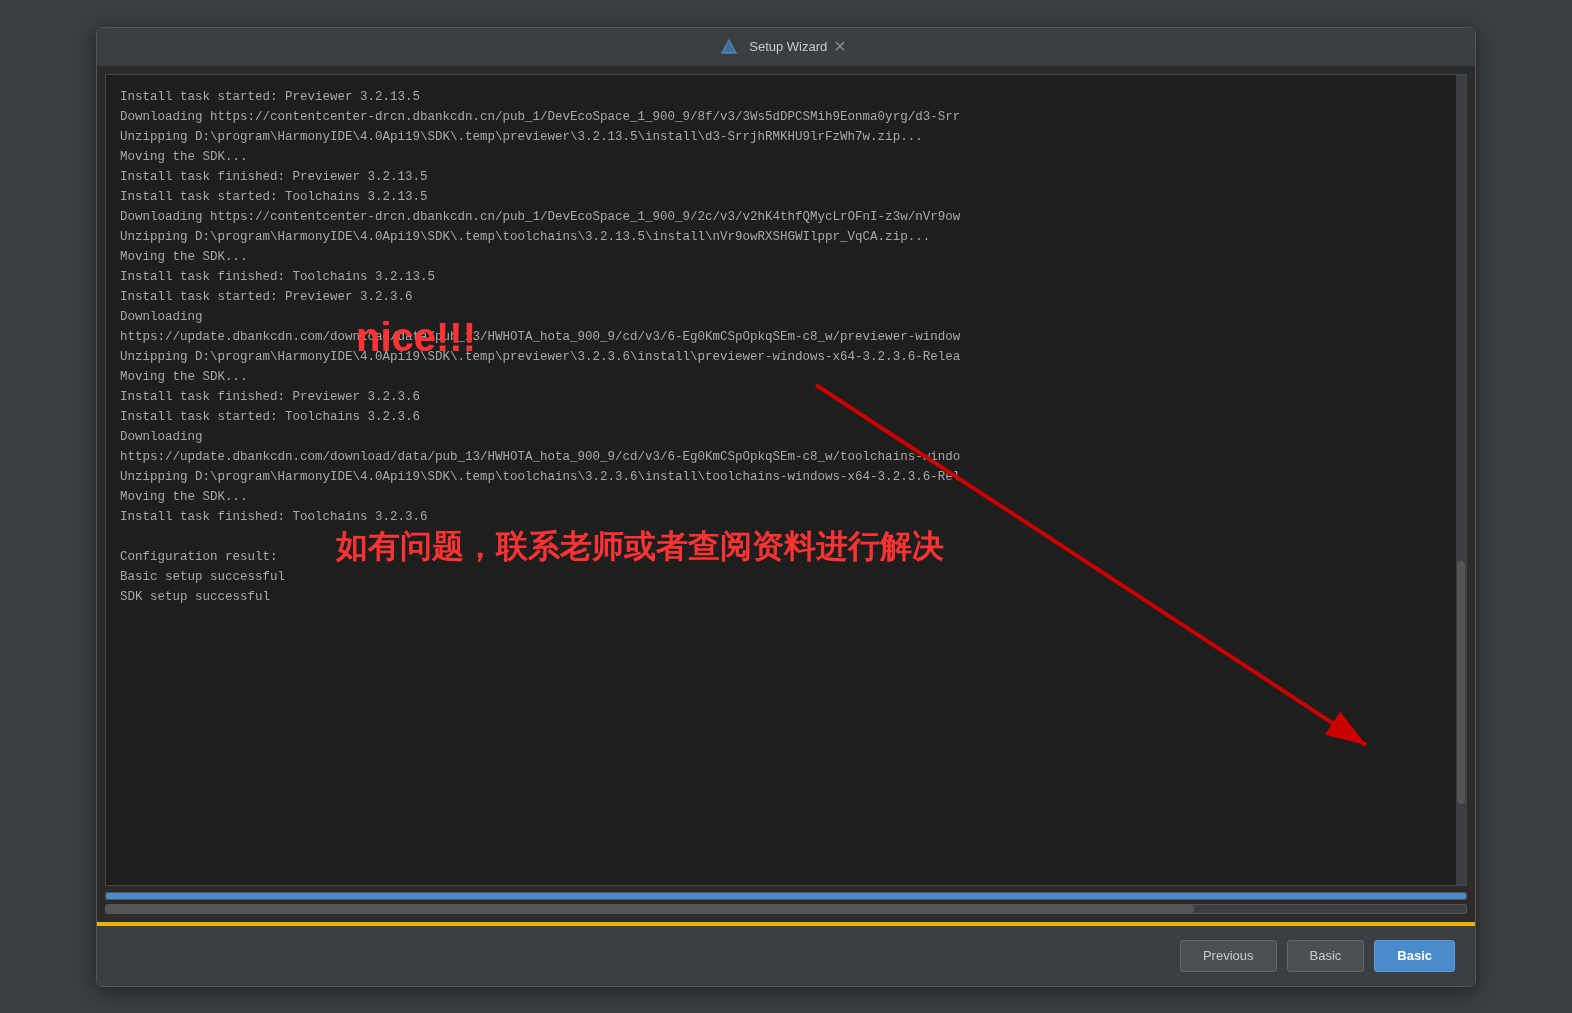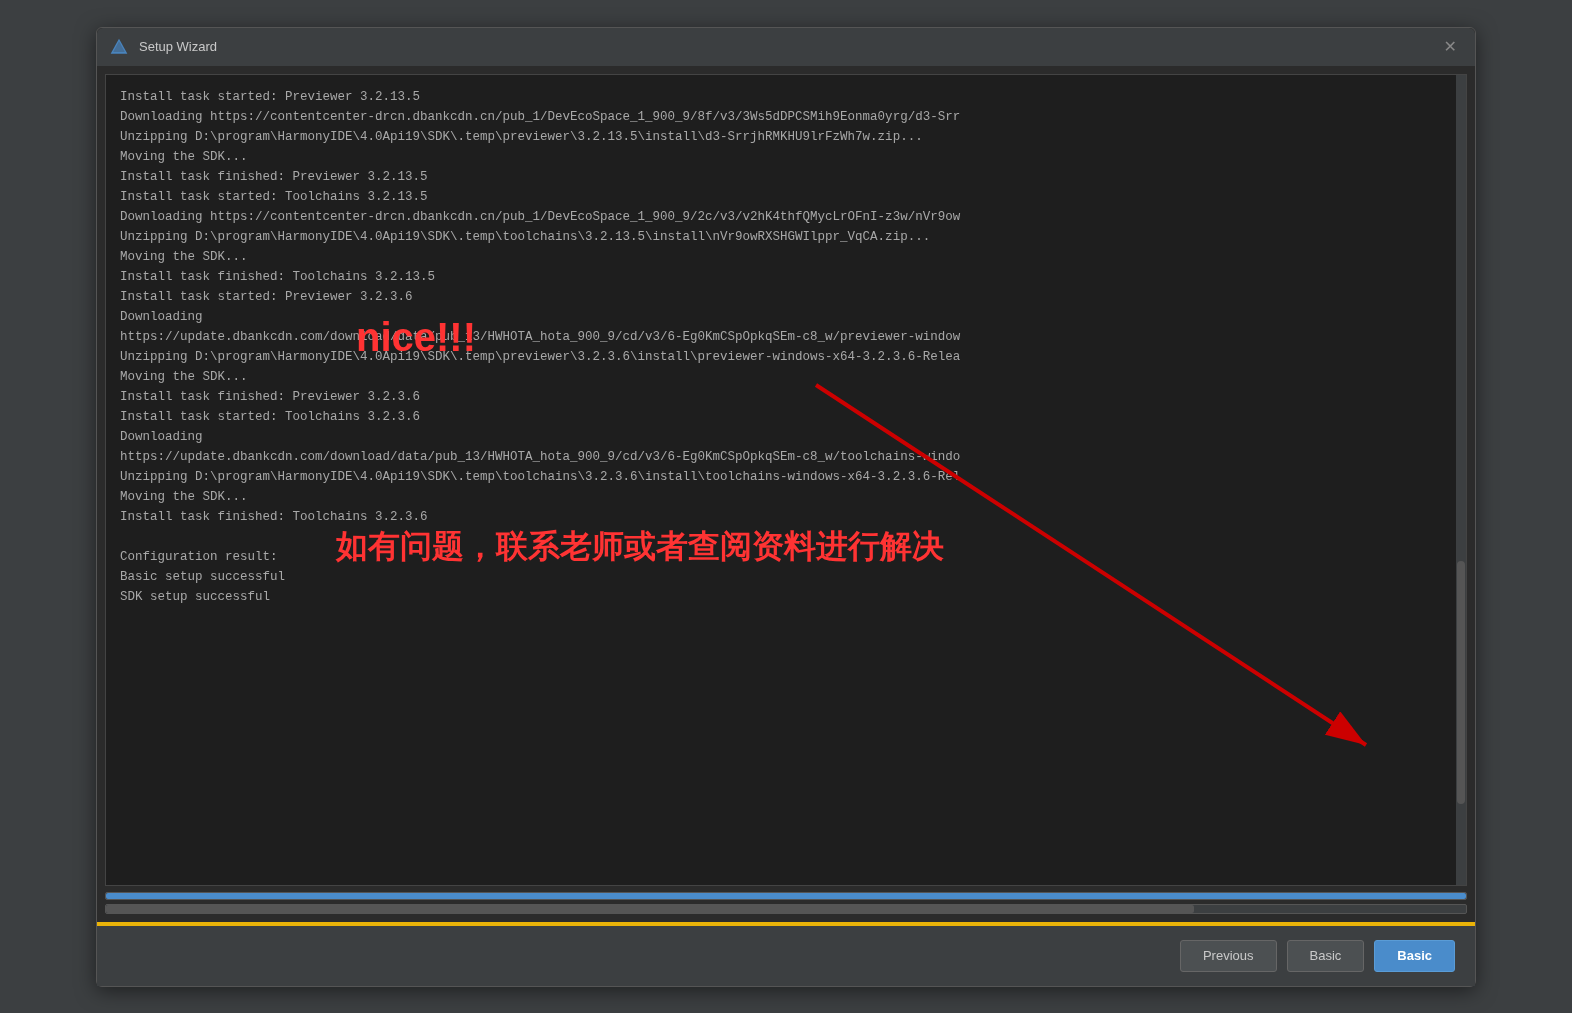--- a/index.html
+++ b/index.html
@@ -24,21 +24,21 @@
       box-shadow: 0 4px 20px rgba(0,0,0,0.5);
     }
     .title-bar {
       background: #3c3f41;
       height: 38px;
       display: flex;
       align-items: center;
       padding: 0 12px;
       border-radius: 6px 6px 0 0;
       flex-shrink: 0;
-      justify-content: space-between;
+      justify-content: center;
     }
     .title-bar-left {
       display: flex;
       align-items: center;
       gap: 10px;
     }
     .app-icon {
       width: 20px;
       height: 20px;
     }

